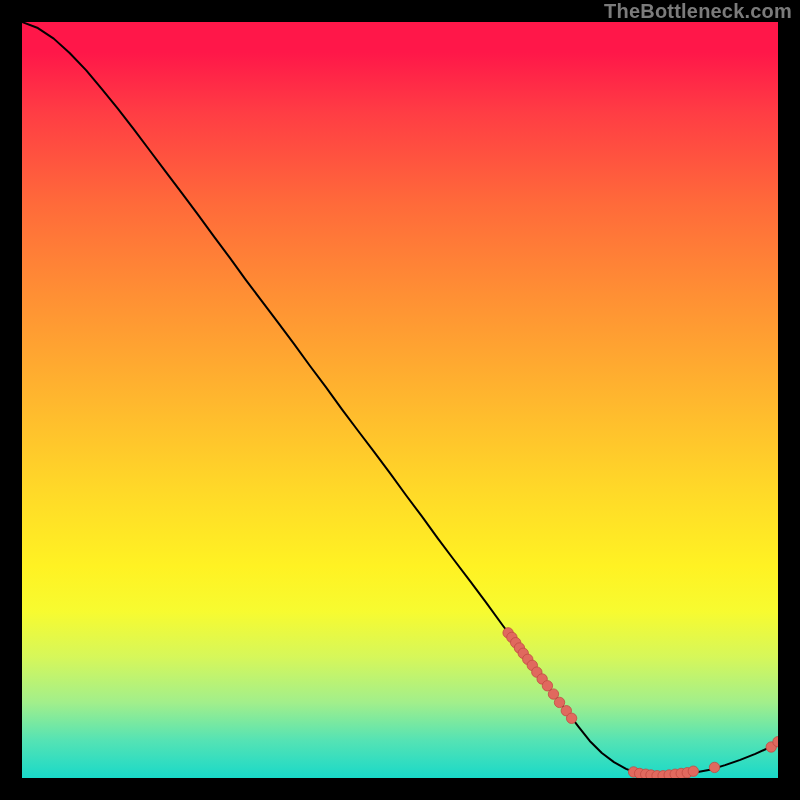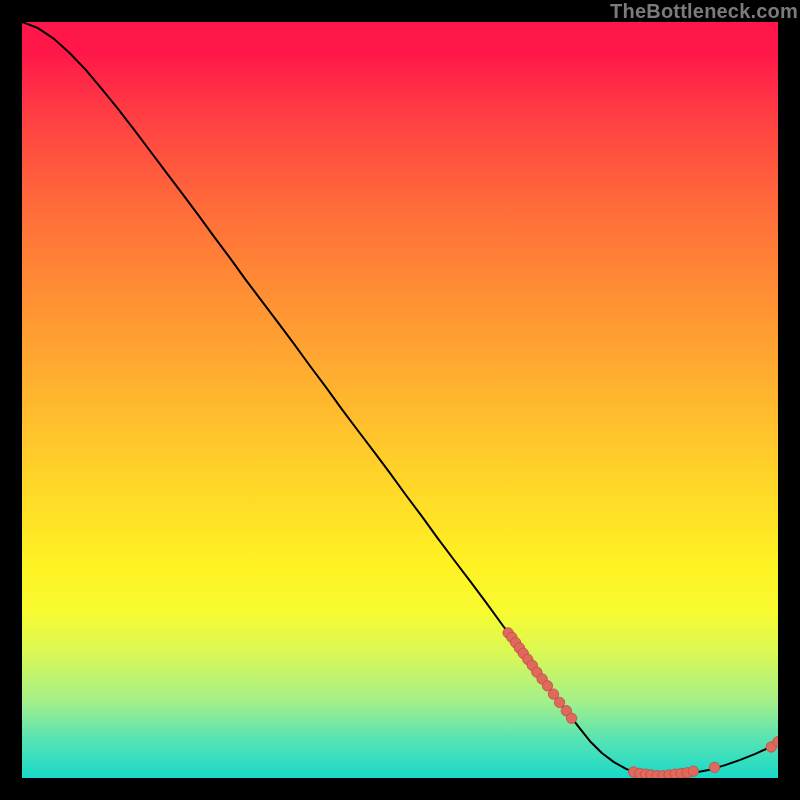--- a/index.html
+++ b/index.html
@@ -45,21 +45,21 @@
   }
   svg.overlay {
     position: absolute;
     inset: 0;
     width: 100%;
     height: 100%;
   }
   .watermark {
     position: absolute;
     top: 0;
-    right: 2px;
+    right: 8px;
     font-family: Arial, Helvetica, sans-serif;
     font-size: 20px;
     font-weight: 600;
     color: #7b7b7b;
     letter-spacing: 0.2px;
     user-select: none;
   }
 </style>
 </head>
 <body>

